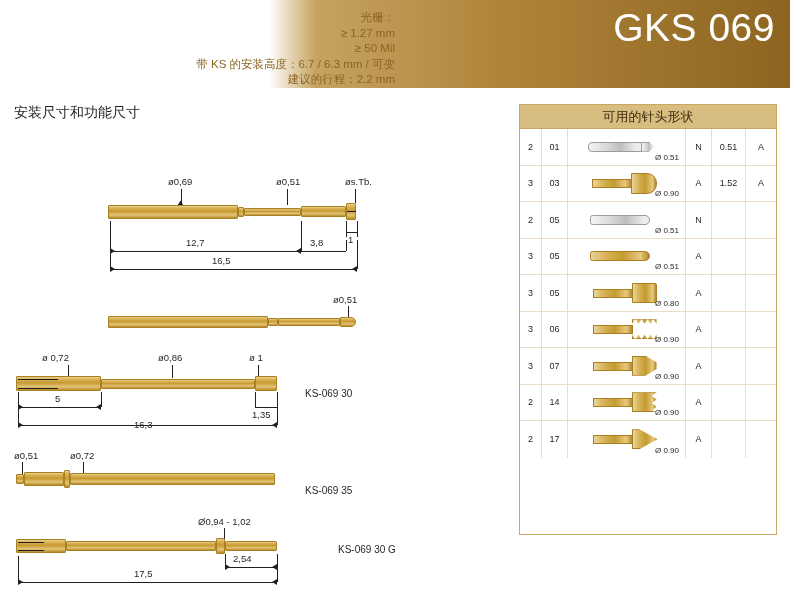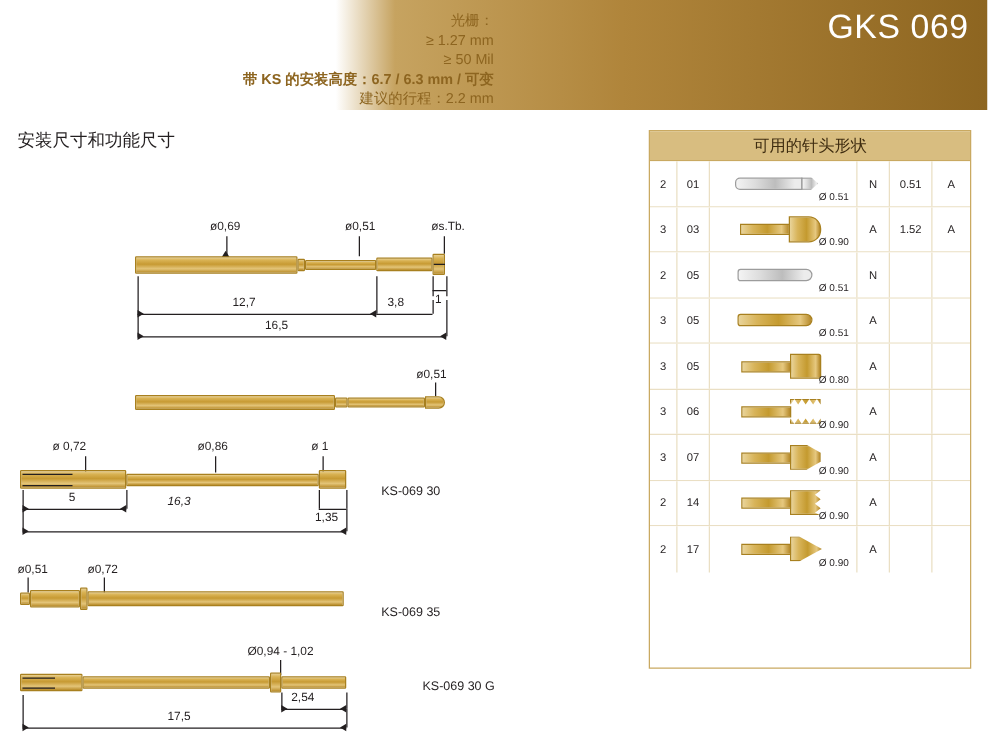--- a/index.html
+++ b/index.html
@@ -14,25 +14,25 @@
   }
   
   .header {
     position:absolute; left:0; top:0; width:790px; height:88px;
     background: linear-gradient(to right, #ffffff 0%, #ffffff 34%, #c6a360 40%, #b0853b 63%, #8d6520 100%);
   }
   .header-left {
     position:absolute; right:395px; top:10px; width:330px;
     text-align:right; color:#8d6520; font-size:11.5px; line-height:15.5px;
   }
-  .header-left .bold { font-weight:bold; }
+  .header-left .bold { font-weight:normal; }
   .header-right {
     position:absolute; left:430px; top:6px; width:345px; text-align:right; color:#ffffff;
   }
-  .header-right .title { font-size:27px; letter-spacing:0.5px; }
+  .header-right .title { font-size:39px; letter-spacing:0.5px; }
   .header-right .sub { font-size:12px; margin-top:8px; }
 
   
   .sec-title {
     position:absolute; left:14px; top:104px; font-size:14px; color:#231f20;
   }
 
   
   .dimtext { position:absolute; font-size:9.5px; color:#231f20; white-space:nowrap; }
   .label { position:absolute; font-size:10px; color:#231f20; white-space:nowrap; }
@@ -187,21 +187,21 @@
 <div class="vline" style="left:255px; top:392px; height:15px;"></div>
 <div class="vline" style="left:277px; top:392px; height:15px;"></div>
 <div class="mline" style="left:255px; top:407px; width:22px;"></div>
 <div class="dimtext" style="left:252px; top:409px;">1,35</div>
 
 <div class="vline" style="left:18px; top:407px; height:18px;"></div>
 <div class="vline" style="left:277px; top:407px; height:18px;"></div>
 <div class="mline" style="left:18px; top:425px; width:259px;"></div>
 <div class="arrowR" style="left:18px; top:422px;"></div>
 <div class="arrowL" style="left:272px; top:422px;"></div>
-<div class="dimtext" style="left:134px; top:396px;font-style:italic;">16,3</div>
+<div class="dimtext" style="left:134px; top:419px;">16,3</div>
 
 <div class="label" style="left:305px; top:388px;">KS-069 30</div>
 
 <div class="dimtext" style="left:14px; top:450px;">ø0,51</div>
 <div class="dimtext" style="left:70px; top:450px;">ø0,72</div>
 <div class="leader" style="left:22px; top:462px; height:12px;"></div>
 <div class="leader" style="left:83px; top:462px; height:12px;"></div>
 
 <div class="pin goldbar" style="left:16px; top:474px; width:8px; height:10px;"></div>
 <div class="pin goldbar" style="left:24px; top:472px; width:40px; height:14px;"></div>

